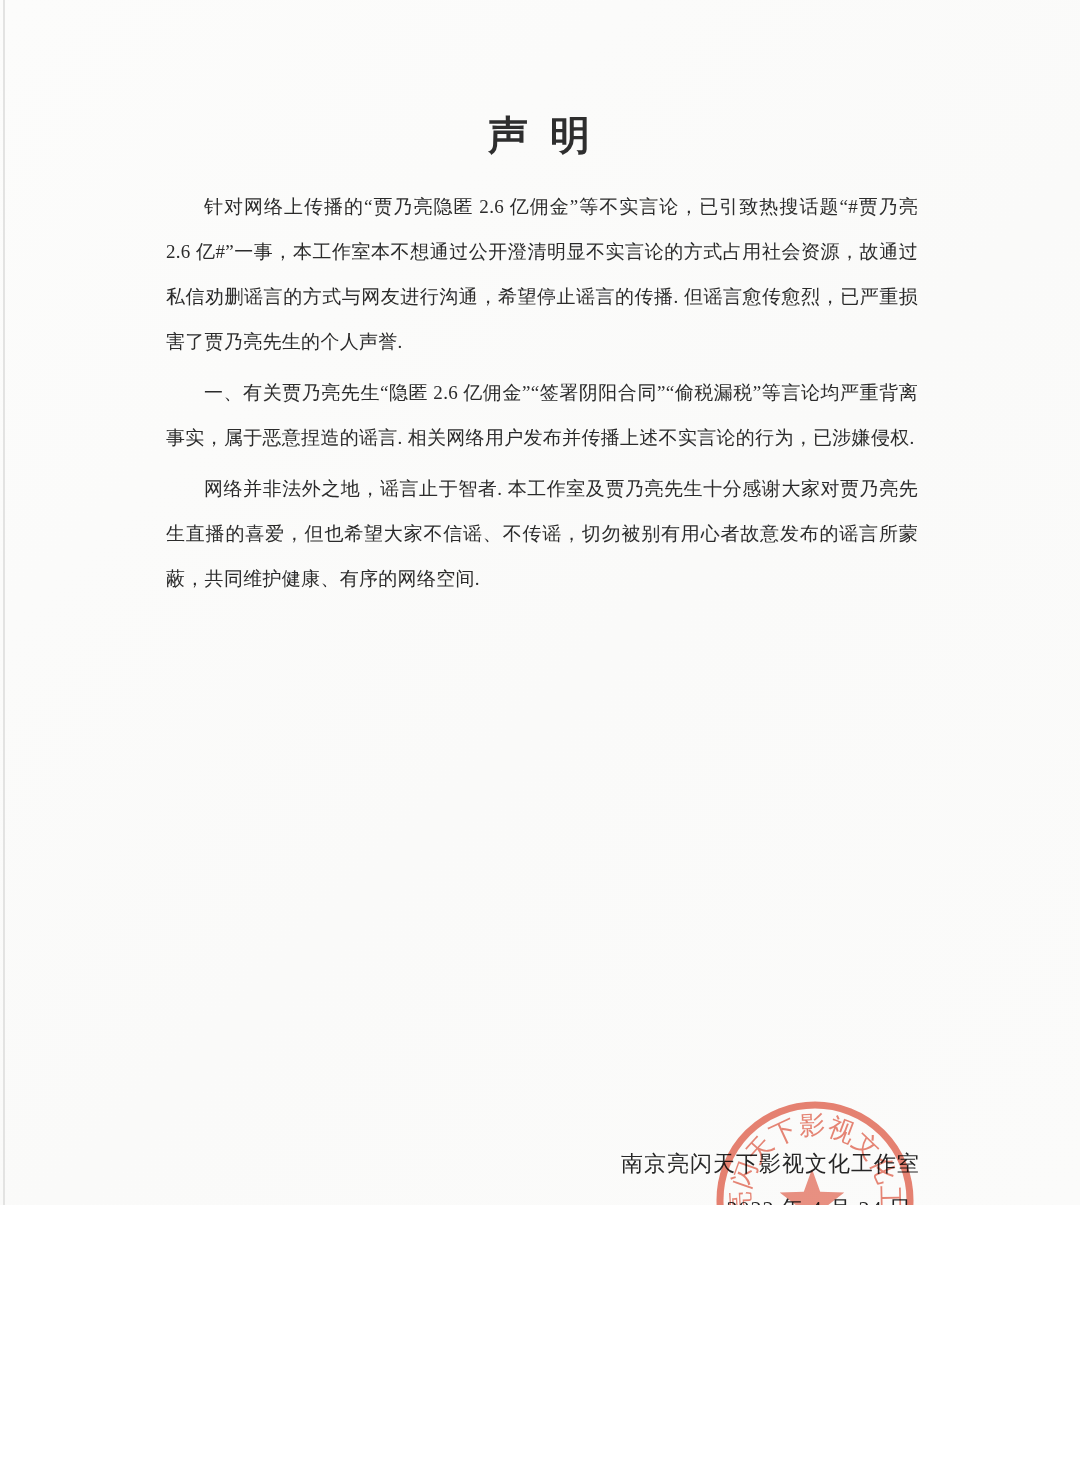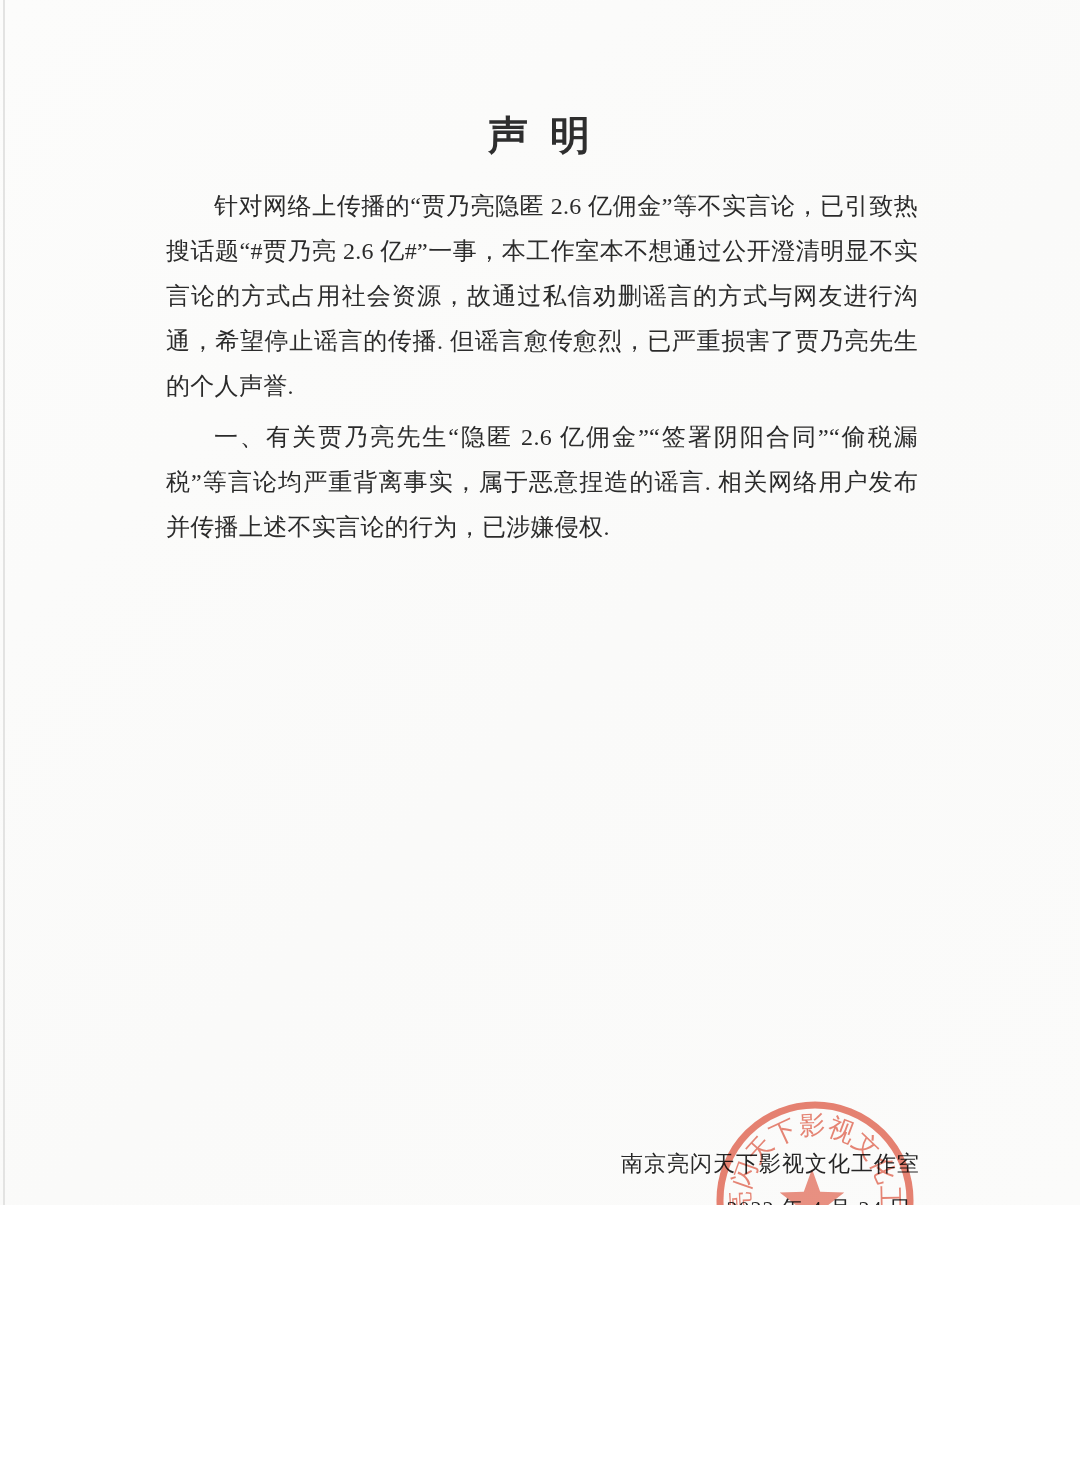--- a/index.html
+++ b/index.html
@@ -36,21 +36,21 @@
     font-size: 40px;
     line-height: 48px;
     font-weight: 600;
     text-align: center;
     letter-spacing: 6px;
     color: #2e2e2e;
     margin-bottom: 24px;
   }
 
   .doc-body p {
-    font-size: 24px;
+    font-size: 19px;
     line-height: 45px;
     text-align: justify;
     text-indent: 2em;
     letter-spacing: 0.3px;
     margin-bottom: 6px;
     color: #2b2b2b;
   }
 
   .signature-name {
     position: absolute;
@@ -90,20 +90,21 @@
 
 <div class="page">
   <div class="scan-edge"></div>
 
   <div class="content">
     <div class="doc-title">声 明</div>
 
     <div class="doc-body">
       <p>针对网络上传播的“贾乃亮隐匿 2.6 亿佣金”等不实言论，已引致热搜话题“#贾乃亮 2.6 亿#”一事，本工作室本不想通过公开澄清明显不实言论的方式占用社会资源，故通过私信劝删谣言的方式与网友进行沟通，希望停止谣言的传播. 但谣言愈传愈烈，已严重损害了贾乃亮先生的个人声誉.</p>
       <p>一、有关贾乃亮先生“隐匿 2.6 亿佣金”“签署阴阳合同”“偷税漏税”等言论均严重背离事实，属于恶意捏造的谣言. 相关网络用户发布并传播上述不实言论的行为，已涉嫌侵权.</p>
+      <p>网络并非法外之地，谣言止于智者. 本工作室及贾乃亮先生十分感谢大家对贾乃亮先生直播的喜爱，但也希望大家不信谣、不传谣，切勿被别有用心者故意发布的谣言所蒙蔽，共同维护健康、有序的网络空间.</p>
     </div>
   </div>
 
   <div class="signature-name">南京亮闪天下影视文化工作室</div>
 
   <div class="signature-date">2022 年 4 月 24 日</div>
 
   <svg class="seal" viewBox="0 0 220 220">
 
     <circle cx="110" cy="110" r="95" fill="none" stroke="#e0523c" stroke-width="7" stroke-opacity="0.82"></circle>

